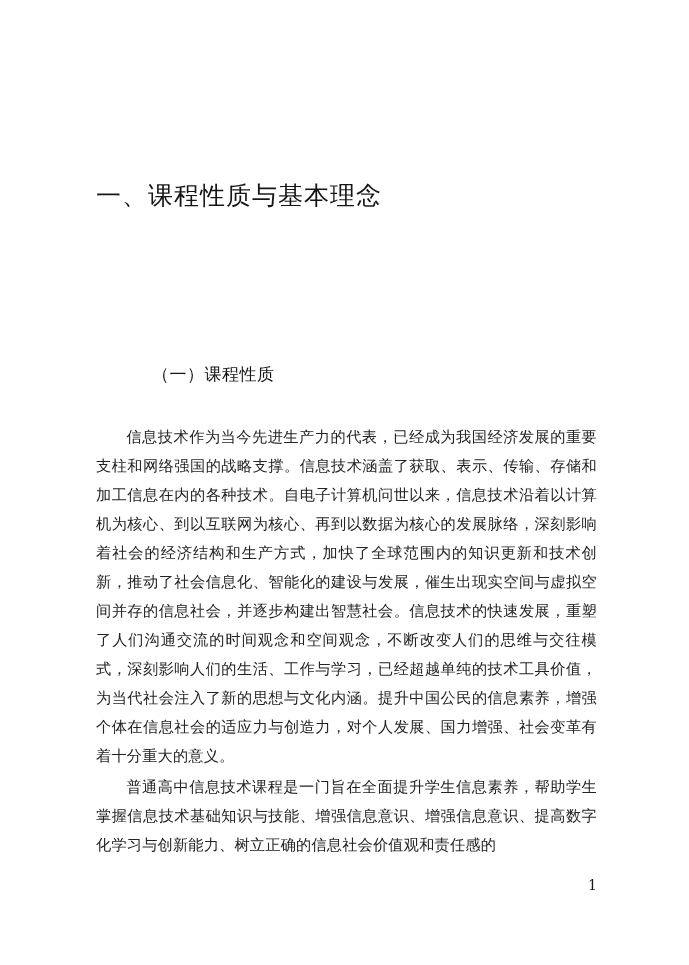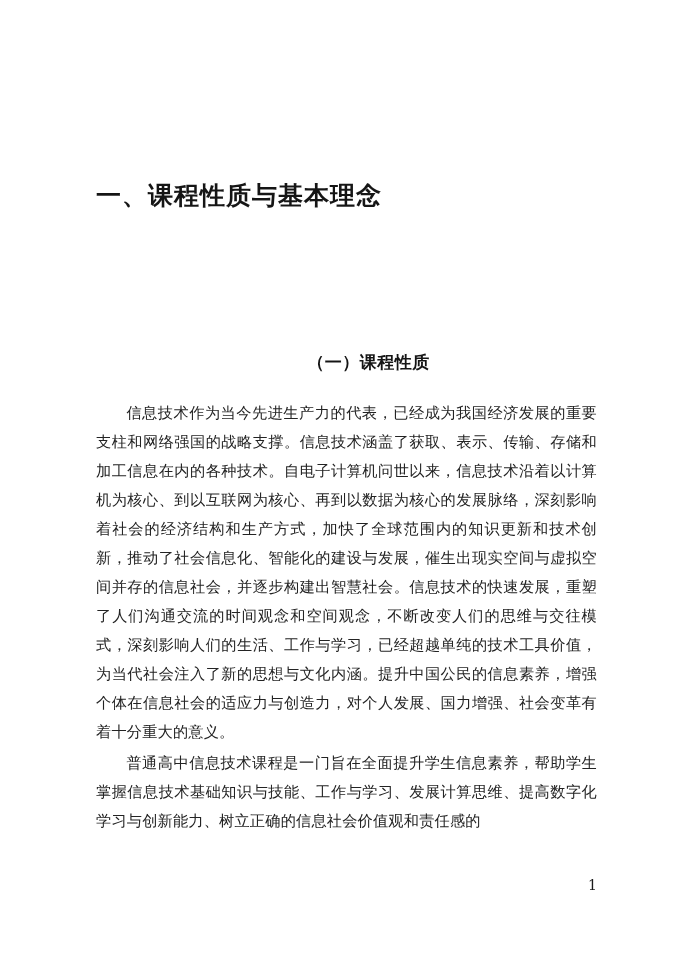--- a/index.html
+++ b/index.html
@@ -19,36 +19,35 @@
     width: 689px;
     height: 965px;
     box-sizing: border-box;
     padding: 0 92px 0 96px;
     background: #ffffff;
   }
   .chapter-title {
     margin: 0;
     padding-top: 180px;
     font-size: 25px;
-    font-weight: bold;
+    font-weight: normal;
     letter-spacing: 1px;
     color: #151515;
     font-family: "DejaVu Serif", "Liberation Serif", serif;
     line-height: 1.3;
   }
   .section-title {
-    margin: 0;
+    margin: 12px;
     padding-top: 138px;
     padding-left: 44px;
     font-size: 17px;
-    font-weight: bold;
+    font-weight: normal;
     color: #151515;
     letter-spacing: 0.5px;
     line-height: 1.4;
-    text-align: center;
   }
   .body-block {
     padding-top: 26px;
   }
   .body-par {
     margin: 0 0 2px 0;
     font-size: 15.2px;
     line-height: 29px;
     text-align: justify;
     text-justify: inter-ideograph;
@@ -70,18 +69,18 @@
 <body>
 
 <div class="page">
 
   <h1 class="chapter-title">一、课程性质与基本理念</h1>
 
   <h2 class="section-title">（一）课程性质</h2>
 
   <div class="body-block">
     <p class="body-par">信息技术作为当今先进生产力的代表，已经成为我国经济发展的重要支柱和网络强国的战略支撑。信息技术涵盖了获取、表示、传输、存储和加工信息在内的各种技术。自电子计算机问世以来，信息技术沿着以计算机为核心、到以互联网为核心、再到以数据为核心的发展脉络，深刻影响着社会的经济结构和生产方式，加快了全球范围内的知识更新和技术创新，推动了社会信息化、智能化的建设与发展，催生出现实空间与虚拟空间并存的信息社会，并逐步构建出智慧社会。信息技术的快速发展，重塑了人们沟通交流的时间观念和空间观念，不断改变人们的思维与交往模式，深刻影响人们的生活、工作与学习，已经超越单纯的技术工具价值，为当代社会注入了新的思想与文化内涵。提升中国公民的信息素养，增强个体在信息社会的适应力与创造力，对个人发展、国力增强、社会变革有着十分重大的意义。</p>
-    <p class="body-par">普通高中信息技术课程是一门旨在全面提升学生信息素养，帮助学生掌握信息技术基础知识与技能、工作与学习、发展计算思维、提高数字化学习与创新能力、树立正确的信息社会价值观和责任感的</p>
+    <p class="body-par">普通高中信息技术课程是一门旨在全面提升学生信息素养，帮助学生掌握信息技术基础知识与技能、增强信息意识、增强信息意识、提高数字化学习与创新能力、树立正确的信息社会价值观和责任感的</p>
   </div>
 
   <div class="page-number">1</div>
 
 </div>
 
 </body></html>

